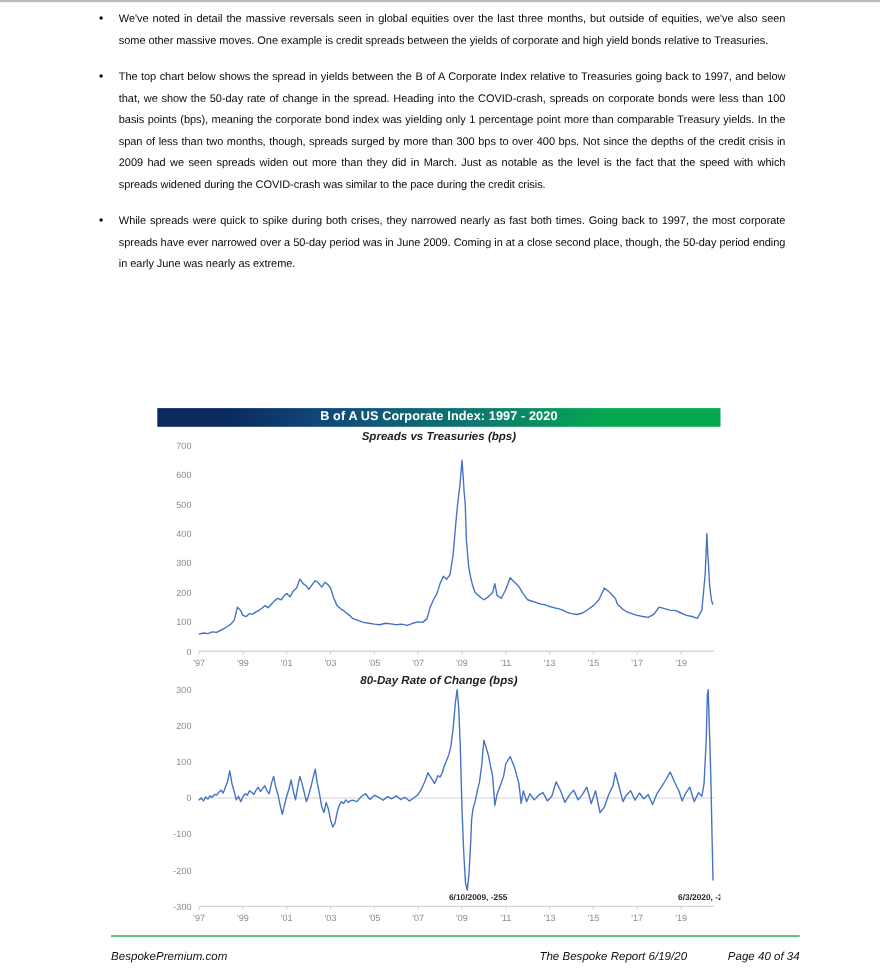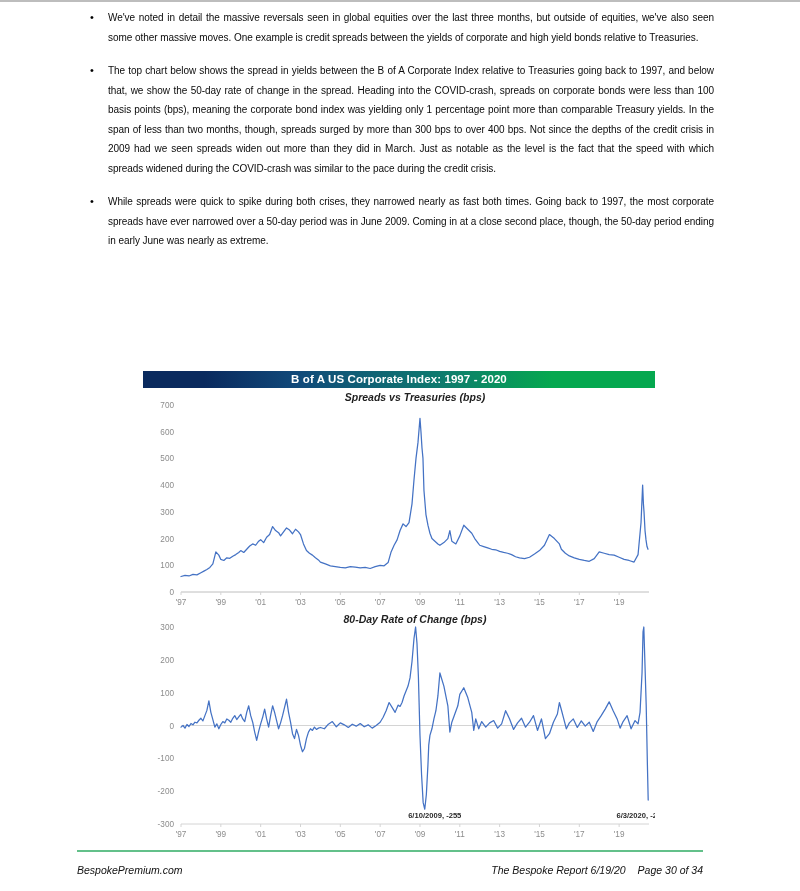--- a/index.html
+++ b/index.html
@@ -81,21 +81,21 @@
   }
   .panel-title {
     position: absolute;
     width: 100%;
     text-align: center;
     font-size: 10.5px;
     font-weight: bold;
     font-style: italic;
     color: #1f1f1f;
     top: 3px;
-    left: 16px;
+    left: 0;
   }
   .panel svg { display: block; }
 
   .axis-label {
     font-family: "Liberation Sans", sans-serif;
     font-size: 8.2px;
     fill: #8c8c8c;
   }
   .axis-label.y { text-anchor: end; }
   .axis-label.x { text-anchor: middle; }
@@ -111,39 +111,39 @@
     stroke-width: 1.25;
     stroke-linejoin: round;
     stroke-linecap: round;
   }
   .axis-line { stroke: #d4d4d4; stroke-width: 1; }
   .tick-mark { stroke: #d4d4d4; stroke-width: 1; }
 
   
   .footer {
     position: absolute;
-    left: 77px;
+    left: 101px;
     top: 848px;
     width: 626px;
   }
   .footer-rule {
     height: 1.5px;
     background: #63c08a;
     width: 100%;
   }
   .footer-row {
     display: flex;
     justify-content: space-between;
     align-items: baseline;
     margin-top: 12px;
     font-size: 10.5px;
     font-style: italic;
     color: #111;
   }
-  .footer-right { display: flex; gap: 12px; }
+  .footer-right { display: flex; gap: 37px; }
 </style>
 </head>
 <body>
 
 <div class="page">
 
   <div class="content">
 
     <div class="bullet-row">
       <div class="bullet-mark">•</div>
@@ -250,18 +250,18 @@
     </div>
 
   </div>
 
   <div class="footer">
     <div class="footer-rule"></div>
     <div class="footer-row">
       <div>BespokePremium.com</div>
       <div class="footer-right">
         <div>The Bespoke Report 6/19/20</div>
-        <div>Page 30 of 34</div>
+        <div>Page 40 of 34</div>
       </div>
     </div>
   </div>
 
 </div>
 
 </body></html>

